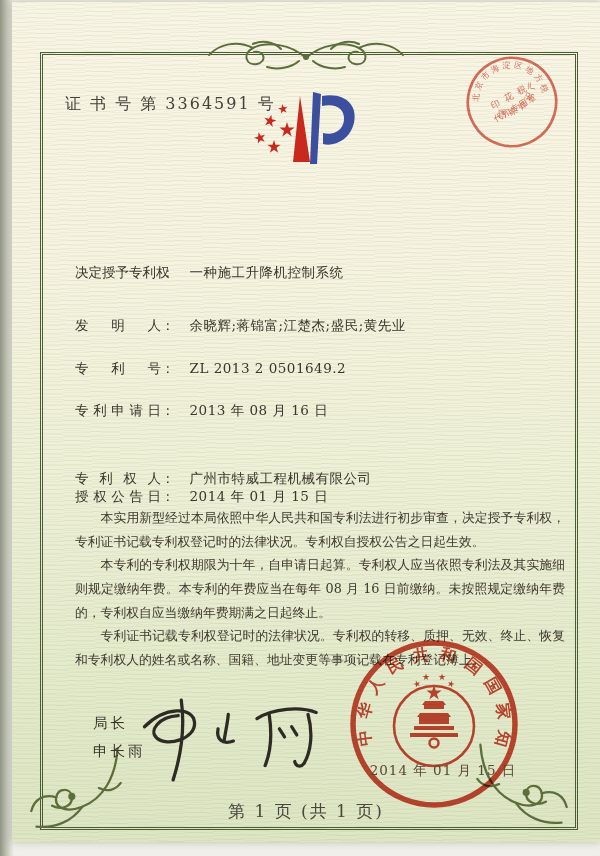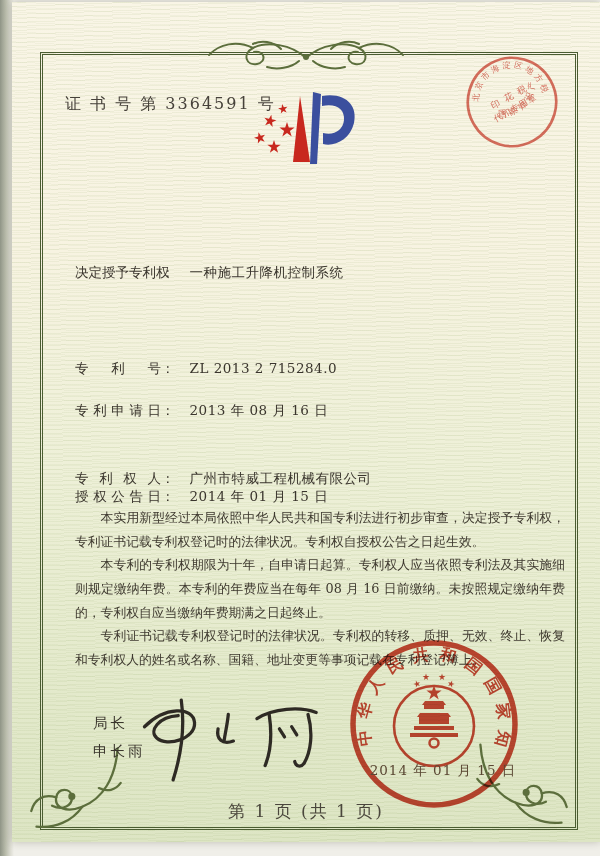--- a/index.html
+++ b/index.html
@@ -122,22 +122,25 @@
     <g fill="#3b4f9e">
       <polygon points="63,6 71,8 67,78 60,78"></polygon>
       <path d="M72,10 C96,6 108,20 104,37 C100,54 84,61 73,58 L73,47 C84,50 93,44 94,34 C95,23 86,17 72,20 Z"></path>
     </g>
   </svg>
 
 
   <div class="field f1">
     <span class="lab">决定授予专利权</span><span class="colon">：</span><span class="val">一种施工升降机控制系统</span>
   </div>
+  <div class="field f2">
+    <span class="lab">发明人</span><span class="colon">：</span><span class="val">余晓辉;蒋锦富;江楚杰;盛民;黄先业</span>
+  </div>
   <div class="field f3">
-    <span class="lab">专利号</span><span class="colon">：</span><span class="val">ZL 2013 2 715284.0</span>
+    <span class="lab">专利号</span><span class="colon">：</span><span class="val">ZL 2013 2 0501649.2</span>
   </div>
   <div class="field f4">
     <span class="lab">专利申请日</span><span class="colon">：</span><span class="val">2013 年 08 月 16 日</span>
   </div>
   <div class="field f5">
     <span class="lab">专利权人</span><span class="colon">：</span><span class="val">广州市特威工程机械有限公司</span>
   </div>
   <div class="field f6">
     <span class="lab">授权公告日</span><span class="colon">：</span><span class="val">2014 年 01 月 15 日</span>
   </div>

